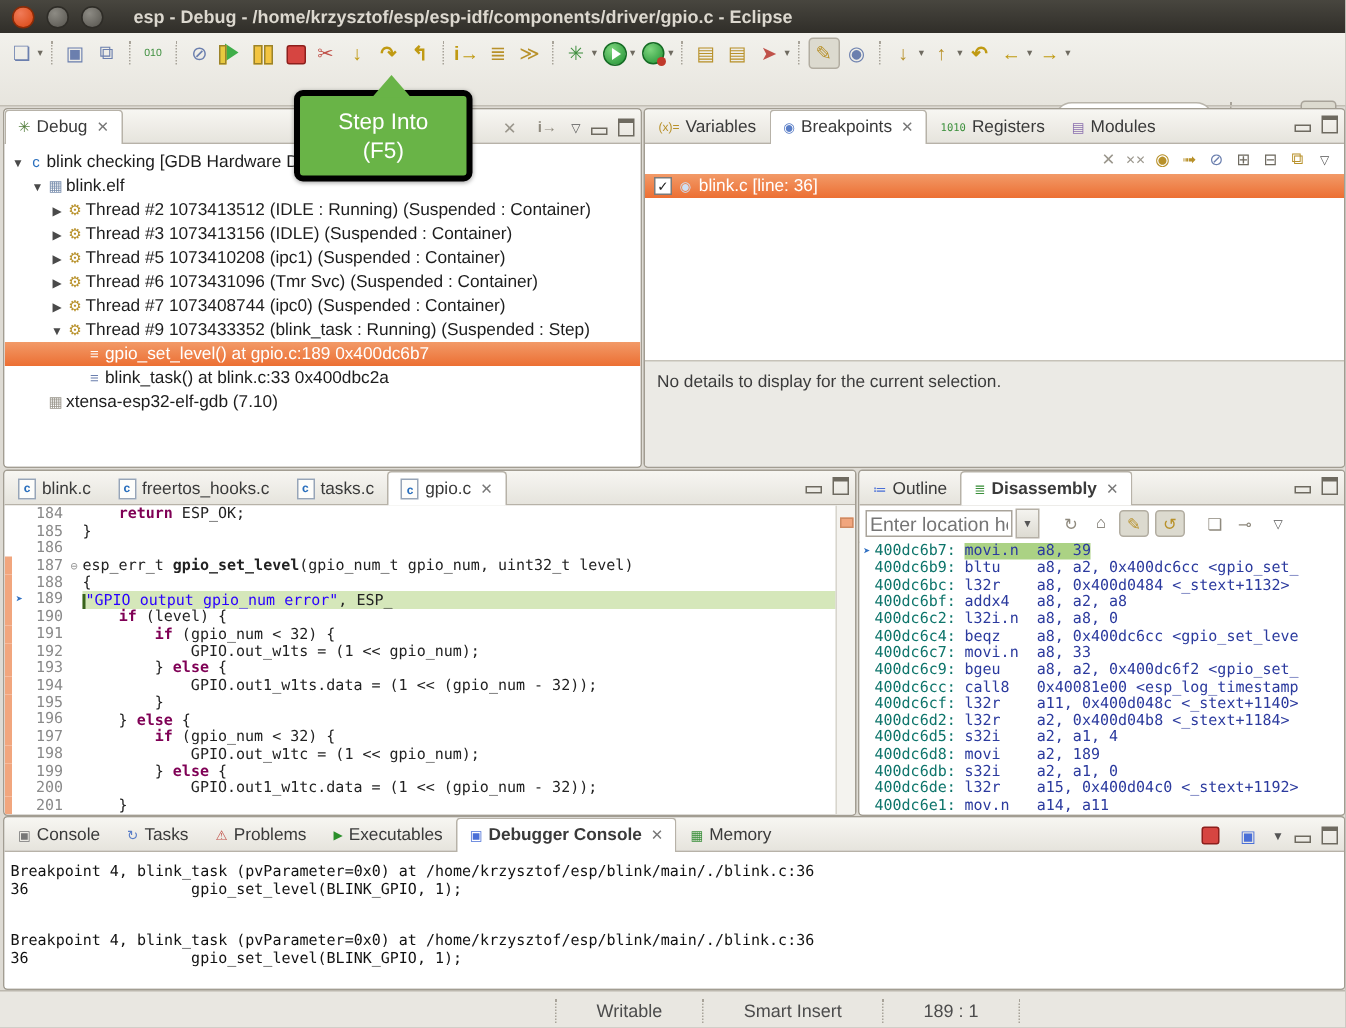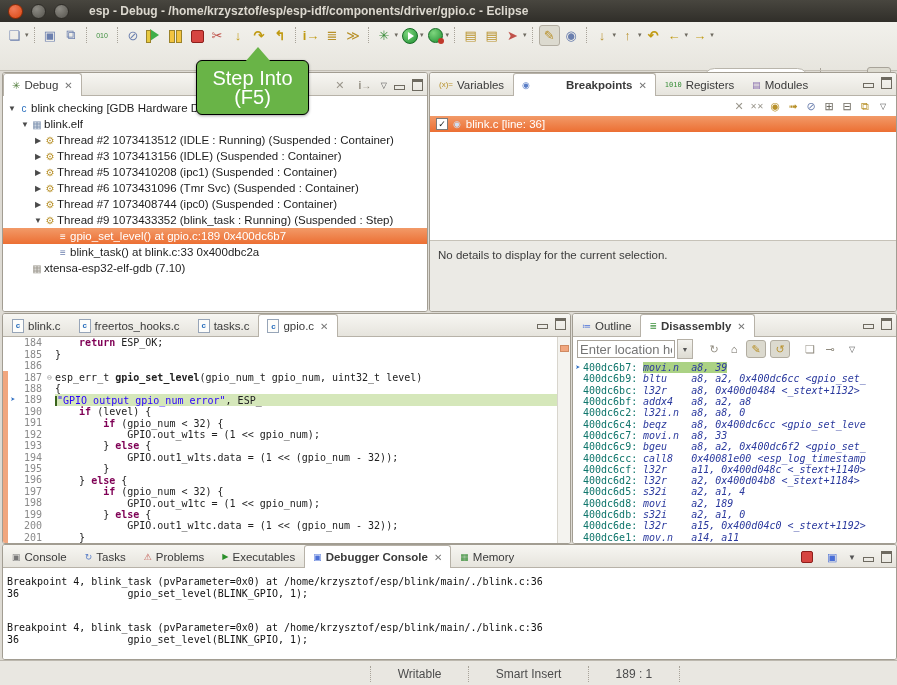--- a/index.html
+++ b/index.html
@@ -104,38 +104,38 @@
   
   #dis-toolbar{height:24px;display:flex;align-items:center;background:#fff;padding-left:4px;gap:2px;}
   #loc-input{width:92px;height:16px;border:1px solid #a9a49b;font-size:13px;color:#8a8a8a;padding:0 2px;background:#fff;}
   .combo-dd{width:14px;height:18px;border:1px solid #b5b0a6;background:linear-gradient(#f4f3ef,#dddbd2);
     font-size:7px;color:#555;display:inline-flex;align-items:center;justify-content:center;}
   #dis-lines{position:absolute;left:0;right:0;top:48px;bottom:0;overflow:hidden;background:#fff;
     font-family:"DejaVu Sans Mono",monospace;font-size:10px;}
   .dline{height:11.3px;display:flex;align-items:center;white-space:pre;}
   .dptr{width:10px;flex:none;color:#2f6fc2;font-size:8px;text-align:center;}
   .daddr{width:60px;flex:none;color:#0e756b;}
-  .dbody{color:#2b3a9e;font-style:italic;}
+  .dbody{color:#2b3a9e;}
   .dline.cur .dbody{background:#abd284;}
 
   
   #console-body{position:absolute;left:0;right:0;top:23px;bottom:0;background:#fff;overflow:hidden;}
   #console-header{font-size:11.5px;color:#222;padding:4px 0 0 4px;}
   #console-pre{margin:8px 0 0 4px;font-family:"DejaVu Sans Mono",monospace;font-size:10px;line-height:11.5px;white-space:pre;color:#111;}
 
   
   .statusbar{position:absolute;left:0;top:660px;width:897px;height:25px;background:#e9e7e1;border-top:1px solid #bcb8ae;}
   #status-items{position:absolute;left:370px;top:0;width:310px;height:100%;display:flex;align-items:center;
     justify-content:space-between;color:#4c4c4c;font-size:12px;}
   .st-sep{height:16px;border-left:1px dotted #a8a399;}
 
   
   #step-tooltip{position:absolute;left:196px;top:60px;width:111px;height:53px;background:#69b447;
-    border:1px solid #000000;border-radius:6px;z-index:50;display:flex;flex-direction:column;align-items:center;
-    justify-content:center;color:#fff;font-size:20px;line-height:19px;box-shadow:0 1px 3px rgba(0,0,0,.35);}
+    border:4px solid #000000;border-radius:6px;z-index:50;display:flex;flex-direction:column;align-items:center;
+    justify-content:center;color:#fff;font-size:15px;line-height:19px;box-shadow:0 1px 3px rgba(0,0,0,.35);}
   #step-tooltip .tip-arrow{position:absolute;left:48px;top:-14px;width:0;height:0;
     border-left:13px solid transparent;border-right:13px solid transparent;border-bottom:15px solid #69b447;}
 </style>
 </head>
 <body>
 
 <div id="win">
 
   <div class="titlebar">
     <span class="winbtn close"></span>
@@ -286,21 +286,21 @@
   </div>
 
   <div class="panel" style="left:429px;top:72px;width:466px;height:238px;">
     <div class="tabbar">
       <div class="tab">
         <span style="color:#b8912a;font-size:8px;">(x)=</span>
         <span>Variables</span>
       </div>
       <div class="tab active">
         <span style="color:#5a7ec7;font-size:9px;">◉</span>
-        <span style="font-weight:bold;margin-left:32px;">Breakpoints</span>
+        <span style="font-weight:normal;">Breakpoints</span>
         <span class="close-x">✕</span>
       </div>
       <div class="tab">
         <span style="color:#3a8f3a;font-size:7px;font-family:'DejaVu Sans Mono',monospace;">1010</span>
         <span>Registers</span>
       </div>
       <div class="tab">
         <span style="color:#8a6fae;font-size:9px;">▤</span>
         <span>Modules</span>
       </div>

